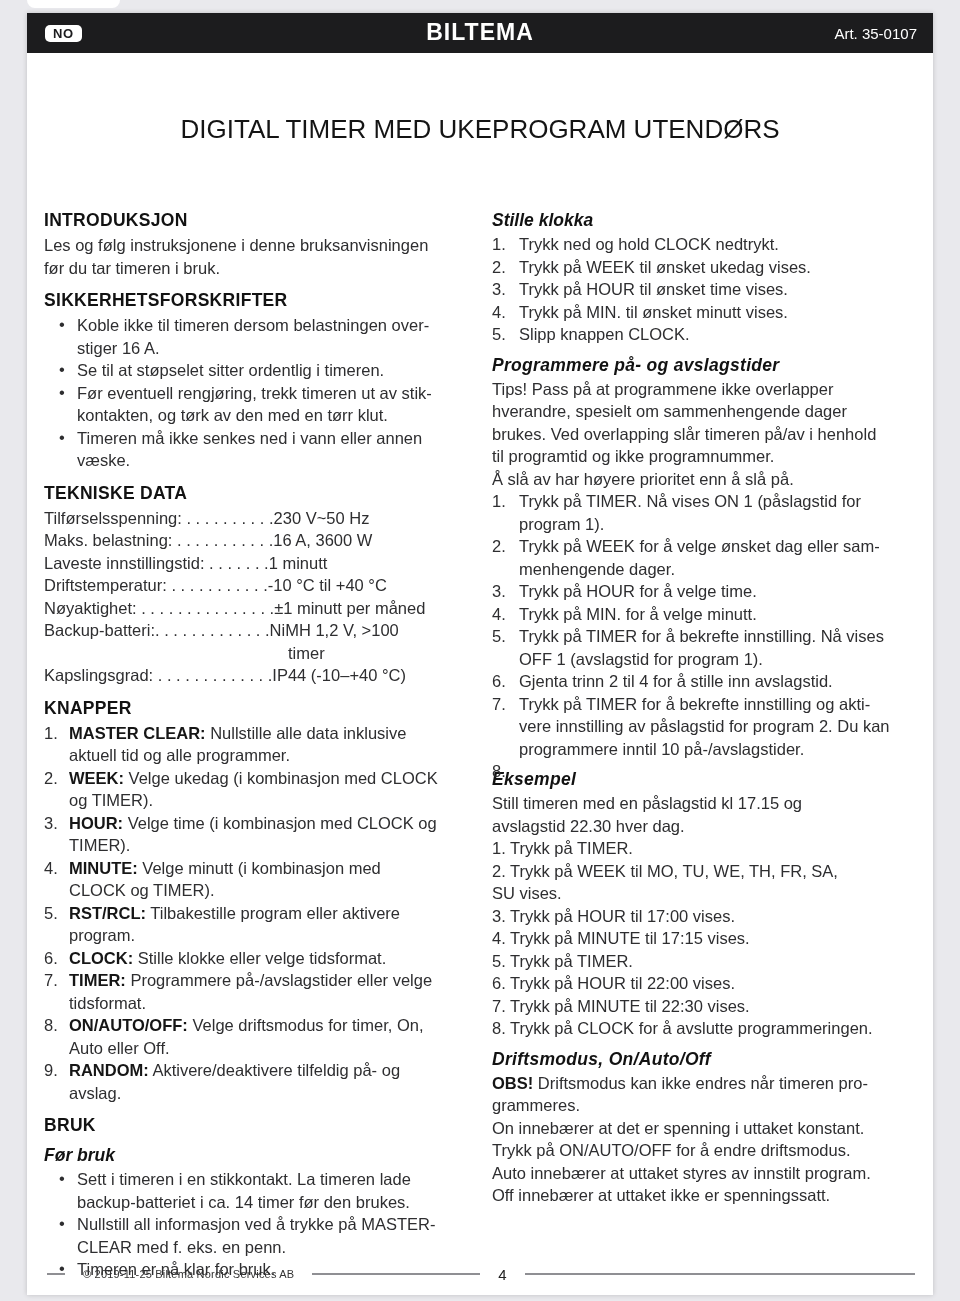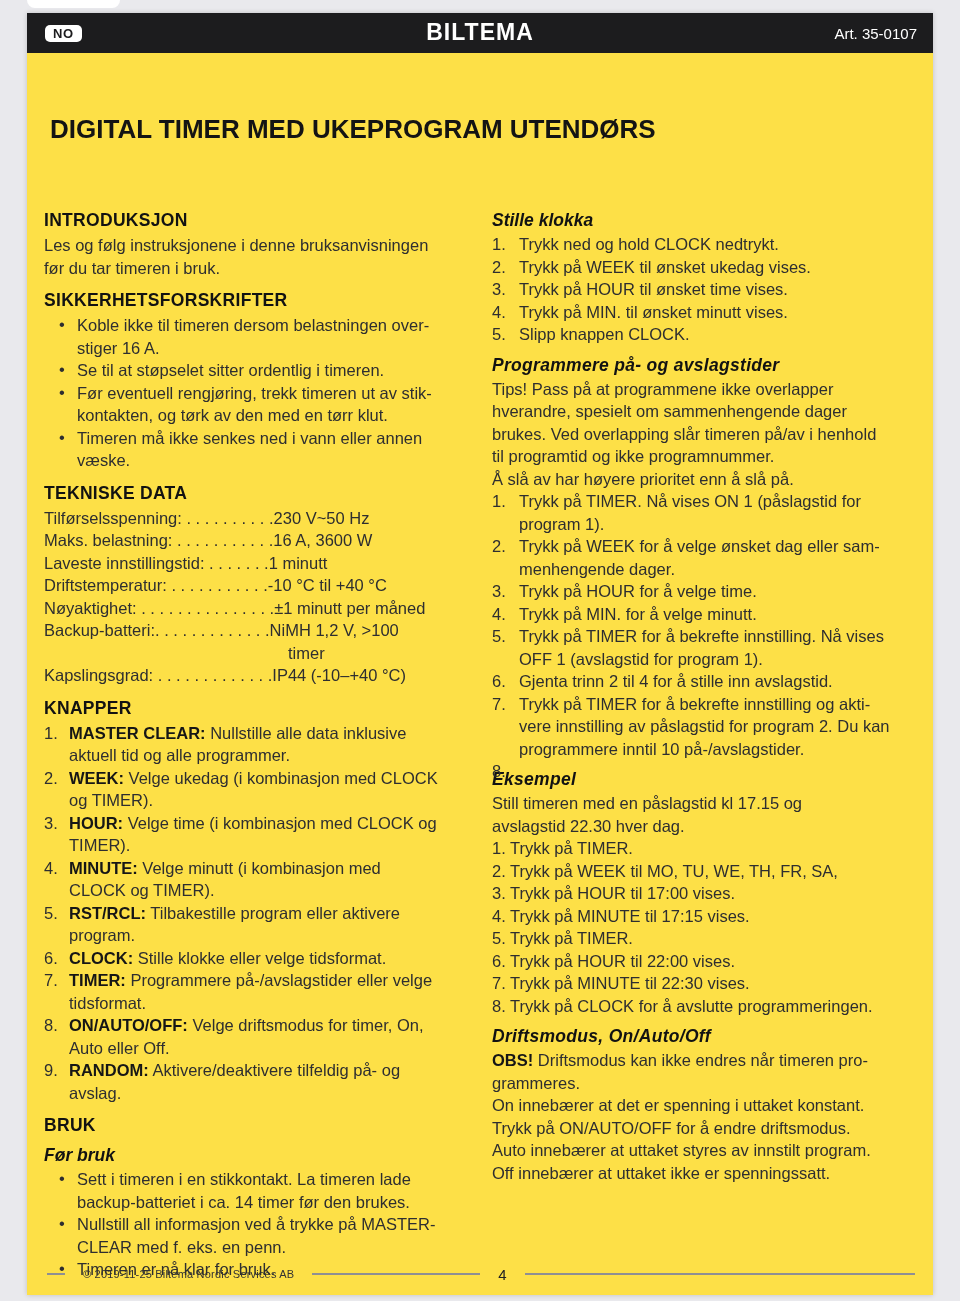--- a/index.html
+++ b/index.html
@@ -8,39 +8,39 @@
     background:#e9e9ed;
     font-family:"Liberation Sans", sans-serif;
     -webkit-font-smoothing:antialiased;
   }
   .prev-page {
     position:absolute; left:27px; top:0; width:93px; height:8px;
     background:#fff; border-radius:0 0 9px 9px;
   }
   .page {
     position:absolute; left:27px; top:13px; width:906px; height:1282px;
-    background:#fde047; box-shadow:0 0 5px rgba(0,0,0,.18);
+    background:#ffffff; box-shadow:0 0 5px rgba(0,0,0,.18);
   }
   .topbar {
     position:relative; height:40px; background:#1c1c1e;
     display:flex; align-items:center;
   }
   .no-badge {
     margin-left:18px; background:#fff; color:#1c1c1e;
     font-weight:bold; font-size:13px; line-height:15px;
     padding:1px 8px; border-radius:5px; letter-spacing:.5px;
   }
   .brand {
     position:absolute; left:50%; top:50%; transform:translate(-50%,-52%);
     color:#fff; font-weight:bold; font-size:23px; letter-spacing:1px;
   }
   .art { margin-left:auto; margin-right:16px; color:#fff; font-size:15px; }
   .title {
-    position:absolute; top:102px; left:0; width:100%; 
-    font-size:26px; line-height:28px; font-weight:bold; color:#141414;padding-left:23px;
+    position:absolute; top:102px; left:0; width:100%; text-align:center;
+    font-size:26px; line-height:28px; font-weight:normal; color:#141414;
   }
   .col {
     position:absolute; top:188px;
     font-size:16.5px; line-height:22.5px; color:#2e2e30;
   }
   .col-left  { left:17px;  width:420px; }
   .col-right { left:465px; width:428px; }
   .sec {
     font-size:17.5px; line-height:22px; font-weight:bold; color:#121212;
     letter-spacing:.3px; margin:10px 0 3px;
@@ -279,20 +279,21 @@
     <div>
 
         <div class="exline">Still timeren med en påslagstid kl 17.15 og</div>
 
         <div class="exline">avslagstid 22.30 hver dag.</div>
 
         <div class="exline">1. Trykk på TIMER.</div>
 
         <div class="exline">2. Trykk på WEEK til MO, TU, WE, TH, FR, SA,</div>
 
+        <div class="exline">SU vises.</div>
 
         <div class="exline">3. Trykk på HOUR til 17:00 vises.</div>
 
         <div class="exline">4. Trykk på MINUTE til 17:15 vises.</div>
 
         <div class="exline">5. Trykk på TIMER.</div>
 
         <div class="exline">6. Trykk på HOUR til 22:00 vises.</div>
 
         <div class="exline">7. Trykk på MINUTE til 22:30 vises.</div>

